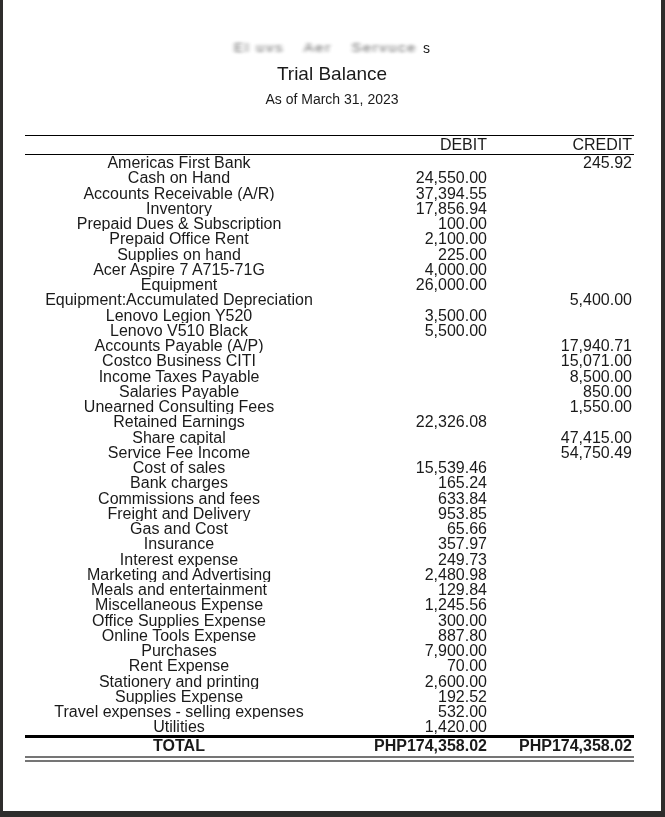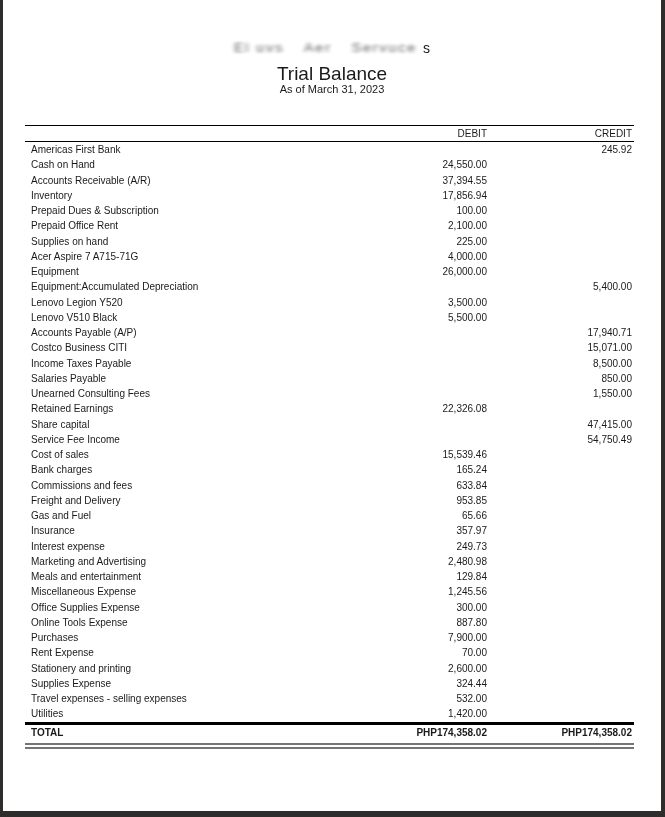--- a/index.html
+++ b/index.html
@@ -47,31 +47,31 @@
     font-size: 14px;
     color: #1a1a1a;
     margin-left: -14px;
   }
   .report-title {
     margin-top: 10px;
     font-size: 19px;
     line-height: 15px;
   }
   .report-subtitle {
-    margin-top: 2px;
-    font-size: 11px;
+    margin-top: 12px;
+    font-size: 14px;
     line-height: 13px;
   }
   
   .trial-table {
     border-collapse: collapse;
     table-layout: fixed;
     width: 609px;
     margin: 29px 0 0 22px;
-    font-size: 10px;
+    font-size: 16px;
     color: #1a1a1a;
   }
   .col-name   { width: 302px; }
   .col-debit  { width: 160px; }
   .col-credit { width: 147px; }
 
   .trial-table thead th {
     font-weight: 400;
     border-top: 1px solid #000;
     border-bottom: 1px solid #000;
@@ -92,21 +92,21 @@
   }
   .trial-table tbody td {
     height: 15.25px;
     line-height: 15.25px;
     padding: 0;
     white-space: nowrap;
     overflow: hidden;
   }
   .trial-table td.name,
   .trial-table th.name {
-    text-align: left;
+    text-align: center;
     padding-left: 6px;
   }
   .trial-table tfoot td {
     border-top: 3px solid #000000;
     font-weight: 700;
     height: 15px;
     line-height: 15px;
     padding: 0;
   }
   .trial-table tfoot td.credit { padding-right: 2px; }
@@ -264,21 +264,21 @@
     <td class="name">Commissions and fees</td>
     <td class="debit">633.84</td>
     <td class="credit"></td>
   </tr>
         <tr>
     <td class="name">Freight and Delivery</td>
     <td class="debit">953.85</td>
     <td class="credit"></td>
   </tr>
         <tr>
-    <td class="name">Gas and Fuel</td>
+    <td class="name">Gas and Cost</td>
     <td class="debit">65.66</td>
     <td class="credit"></td>
   </tr>
         <tr>
     <td class="name">Insurance</td>
     <td class="debit">357.97</td>
     <td class="credit"></td>
   </tr>
         <tr>
     <td class="name">Interest expense</td>
@@ -320,21 +320,21 @@
     <td class="debit">70.00</td>
     <td class="credit"></td>
   </tr>
         <tr>
     <td class="name">Stationery and printing</td>
     <td class="debit">2,600.00</td>
     <td class="credit"></td>
   </tr>
         <tr>
     <td class="name">Supplies Expense</td>
-    <td class="debit">324.44</td>
+    <td class="debit">192.52</td>
     <td class="credit"></td>
   </tr>
         <tr>
     <td class="name">Travel expenses - selling expenses</td>
     <td class="debit">532.00</td>
     <td class="credit"></td>
   </tr>
         <tr>
     <td class="name">Utilities</td>
     <td class="debit">1,420.00</td>

